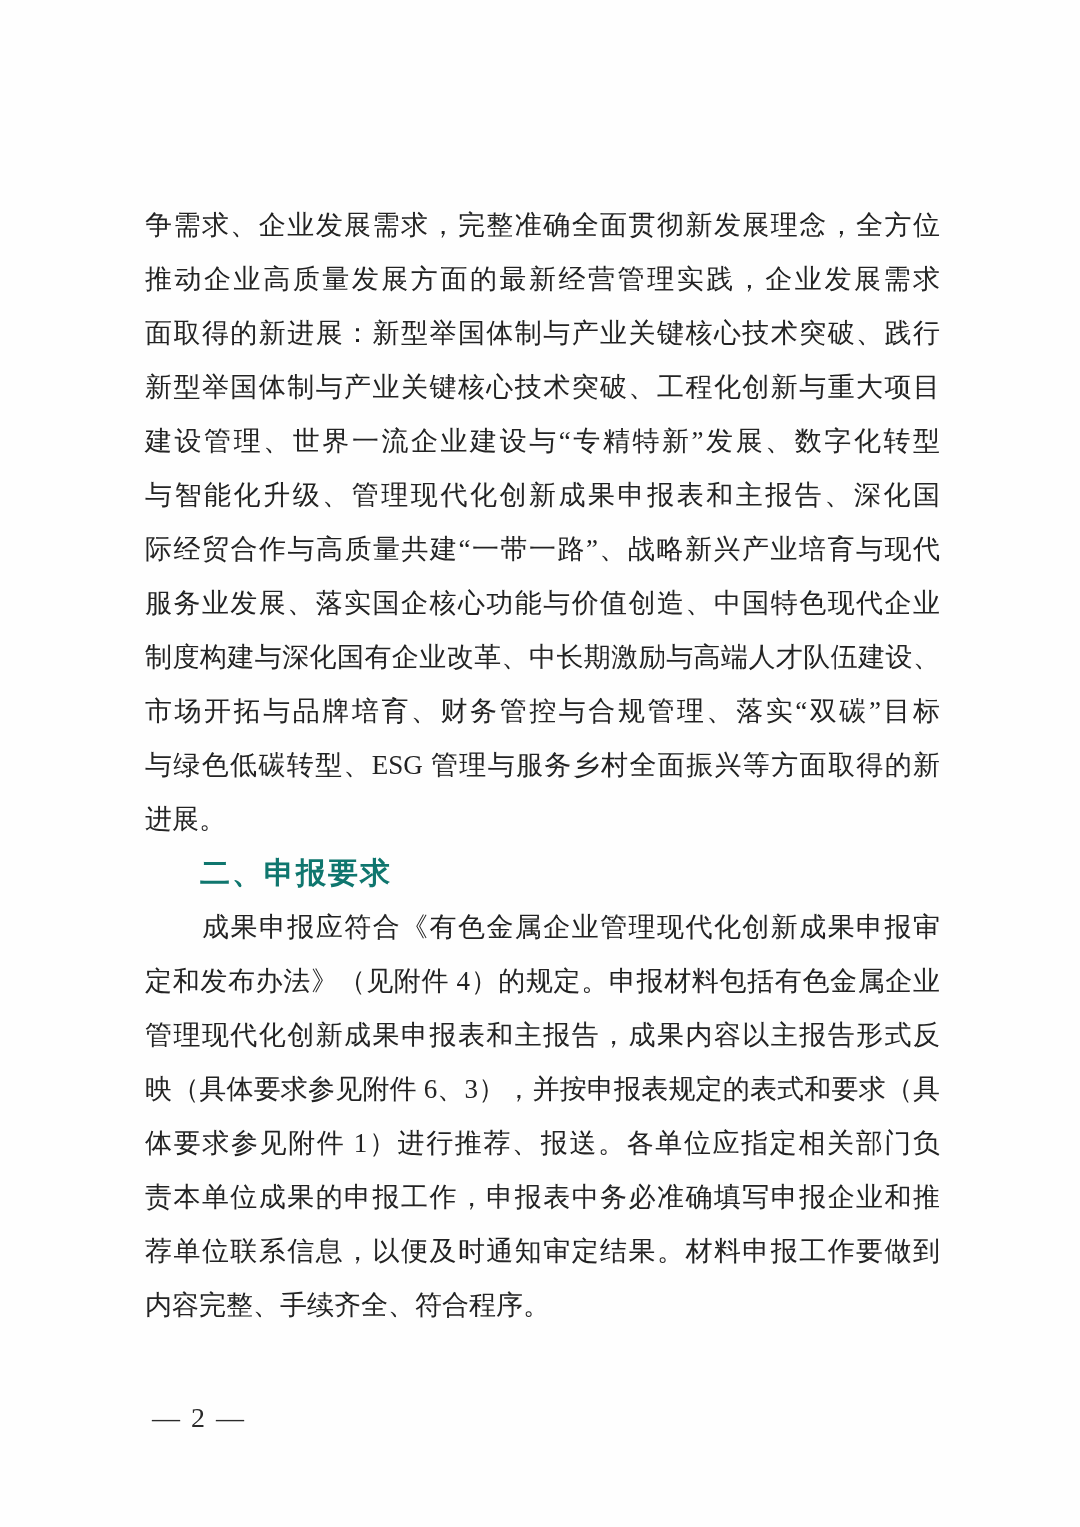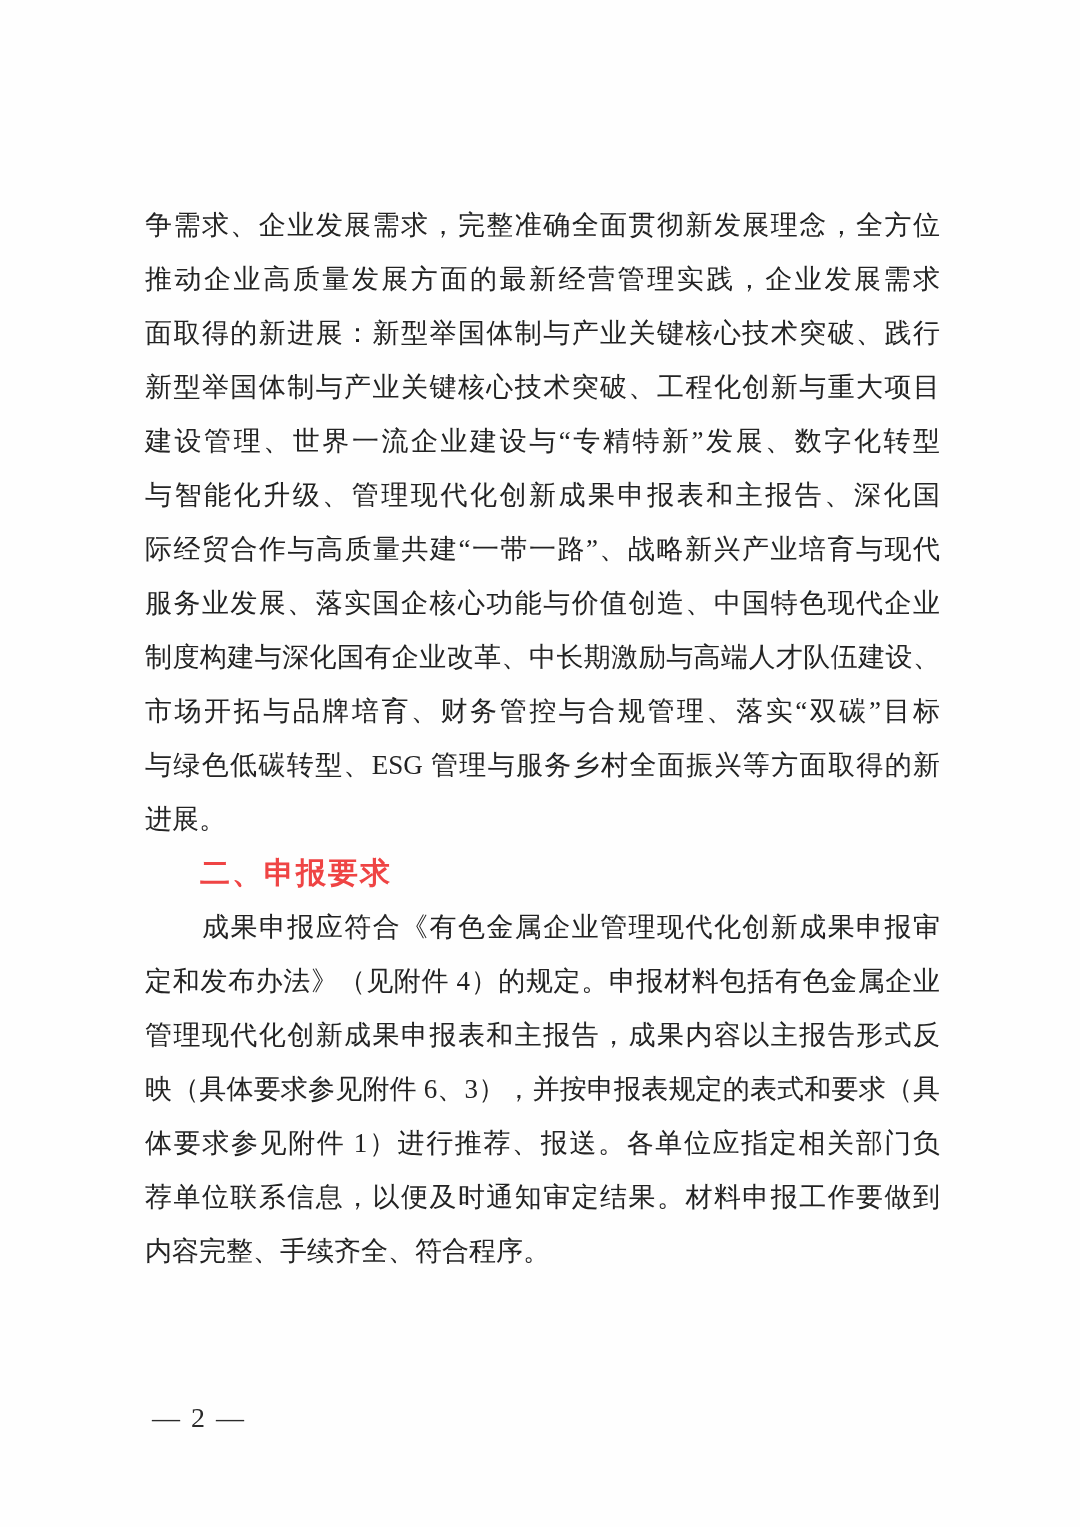--- a/index.html
+++ b/index.html
@@ -38,21 +38,21 @@
   }
   .line.indent {
     text-indent: 57px;
   }
   .heading {
     margin: 0;
     font-family: "Liberation Sans", sans-serif;
     font-weight: 700;
     font-size: 30px;
     line-height: 54px;
-    color: #ef4444;
+    color: #0f766e;
     text-indent: 55px;
     letter-spacing: 2px;
   }
   .page-number {
     position: absolute;
     left: 152px;
     top: 1398px;
     font-size: 28px;
     line-height: 40px;
     color: #2a2a2a;
@@ -79,20 +79,21 @@
     <div class="line fill">与绿色低碳转型、ESG 管理与服务乡村全面振兴等方面取得的新</div>
     <div class="line">进展。</div>
 
     <h2 class="heading">二、申报要求</h2>
 
     <div class="line fill indent">成果申报应符合《有色金属企业管理现代化创新成果申报审</div>
     <div class="line fill">定和发布办法》（见附件 4）的规定。申报材料包括有色金属企业</div>
     <div class="line fill">管理现代化创新成果申报表和主报告，成果内容以主报告形式反</div>
     <div class="line fill">映（具体要求参见附件 6、3），并按申报表规定的表式和要求（具</div>
     <div class="line fill">体要求参见附件 1）进行推荐、报送。各单位应指定相关部门负</div>
+    <div class="line fill">责本单位成果的申报工作，申报表中务必准确填写申报企业和推</div>
     <div class="line fill">荐单位联系信息，以便及时通知审定结果。材料申报工作要做到</div>
     <div class="line">内容完整、手续齐全、符合程序。</div>
 
   </div>
 
   <div class="page-number">— 2 —</div>
 
 </div>
 
 </body></html>

